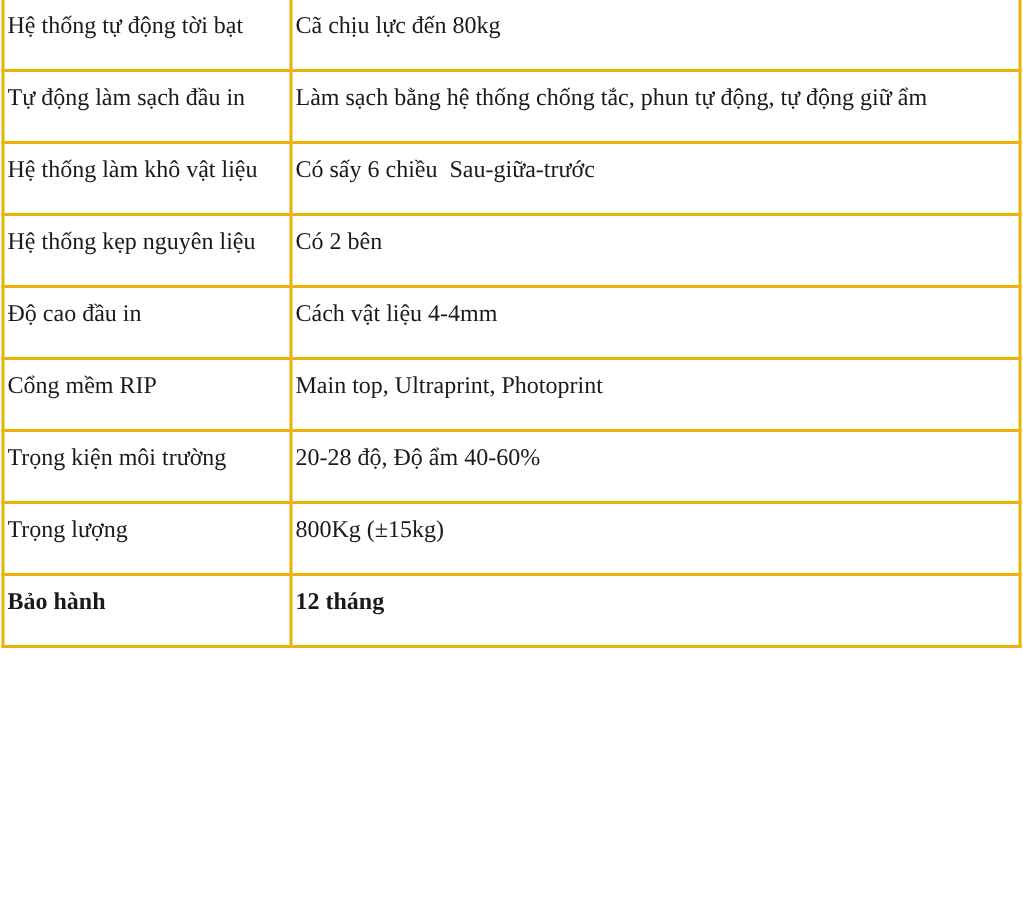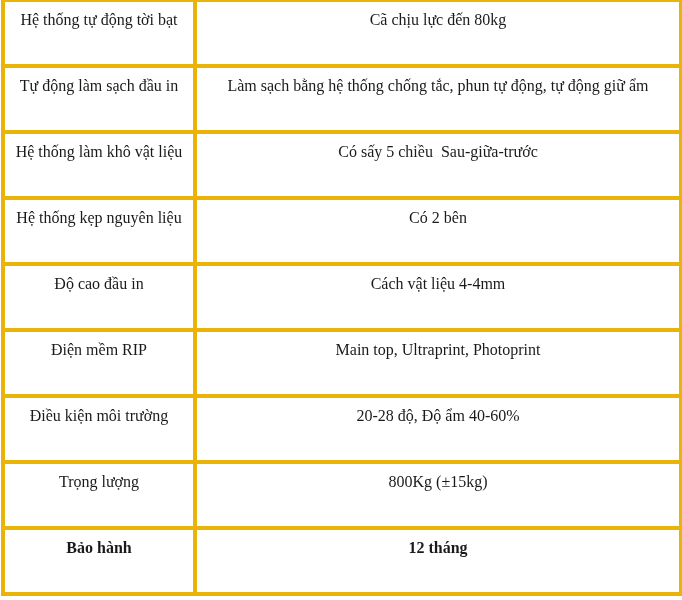--- a/index.html
+++ b/index.html
@@ -17,25 +17,24 @@
       width: 678px;
       border-collapse: collapse;
       table-layout: fixed;
       font-family: "Liberation Serif", "DejaVu Serif", serif;
       font-size: 16px;
       color: #1a1a1a;
     }
     .spec-table col.c1 { width: 192px; }
     .spec-table col.c2 { width: 486px; }
     .spec-table td {
-      border: 4px solid #eab308;
+      border: 2px solid #eab308;
       height: 46px;
-      padding: 16px 2px;
+      padding: 0 2px;
       vertical-align: top;
-      text-align: center;
       line-height: 20px;
       padding-top: 8px;
       white-space: nowrap;
       overflow: hidden;
     }
     .spec-table tr td { height: 38px; }
     .spec-table td.bold { font-weight: bold; }
   </style>
 </head>
 <body>
@@ -49,36 +48,36 @@
     <tr>
       <td>Hệ thống tự động tời bạt</td>
       <td>Cã chịu lực đến 80kg</td>
     </tr>
     <tr>
       <td>Tự động làm sạch đầu in</td>
       <td>Làm sạch bằng hệ thống chống tắc, phun tự động, tự động giữ ẩm</td>
     </tr>
     <tr>
       <td>Hệ thống làm khô vật liệu</td>
-      <td style="white-space:pre;">Có sấy 5 chiều  Sau-giữa-trước</td>
+      <td style="white-space:pre;">Có sấy 6 chiều  Sau-giữa-trước</td>
     </tr>
     <tr>
       <td>Hệ thống kẹp nguyên liệu</td>
       <td>Có 2 bên</td>
     </tr>
     <tr>
       <td>Độ cao đầu in</td>
       <td>Cách vật liệu 4-4mm</td>
     </tr>
     <tr>
-      <td>Điện mềm RIP</td>
+      <td>Cổng mềm RIP</td>
       <td>Main top, Ultraprint, Photoprint</td>
     </tr>
     <tr>
-      <td>Điều kiện môi trường</td>
+      <td>Trọng kiện môi trường</td>
       <td>20-28 độ, Độ ẩm 40-60%</td>
     </tr>
     <tr>
       <td>Trọng lượng</td>
       <td>800Kg (±15kg)</td>
     </tr>
     <tr>
       <td class="bold">Bảo hành</td>
       <td class="bold">12 tháng</td>
     </tr>

